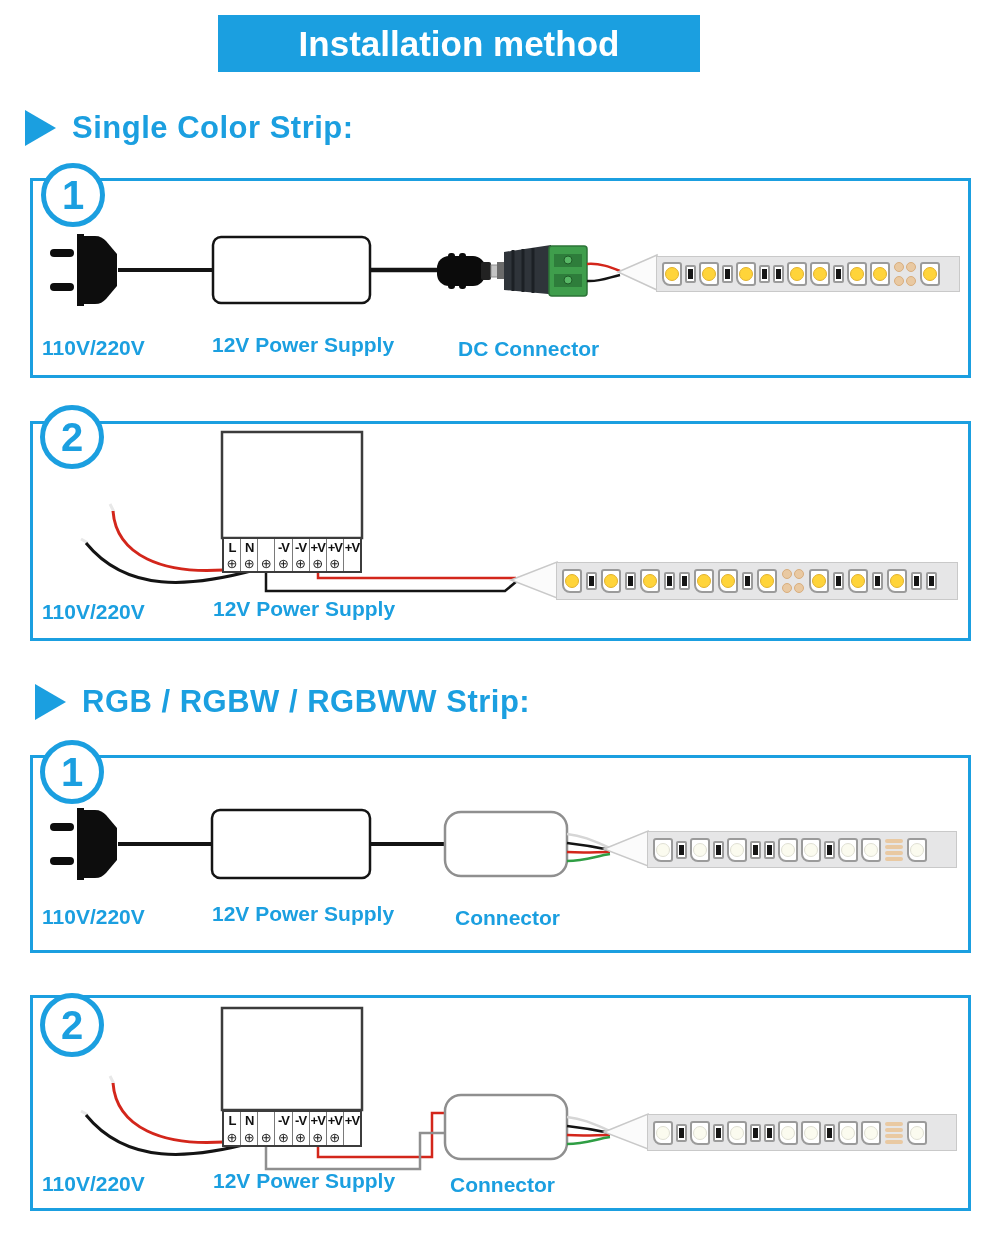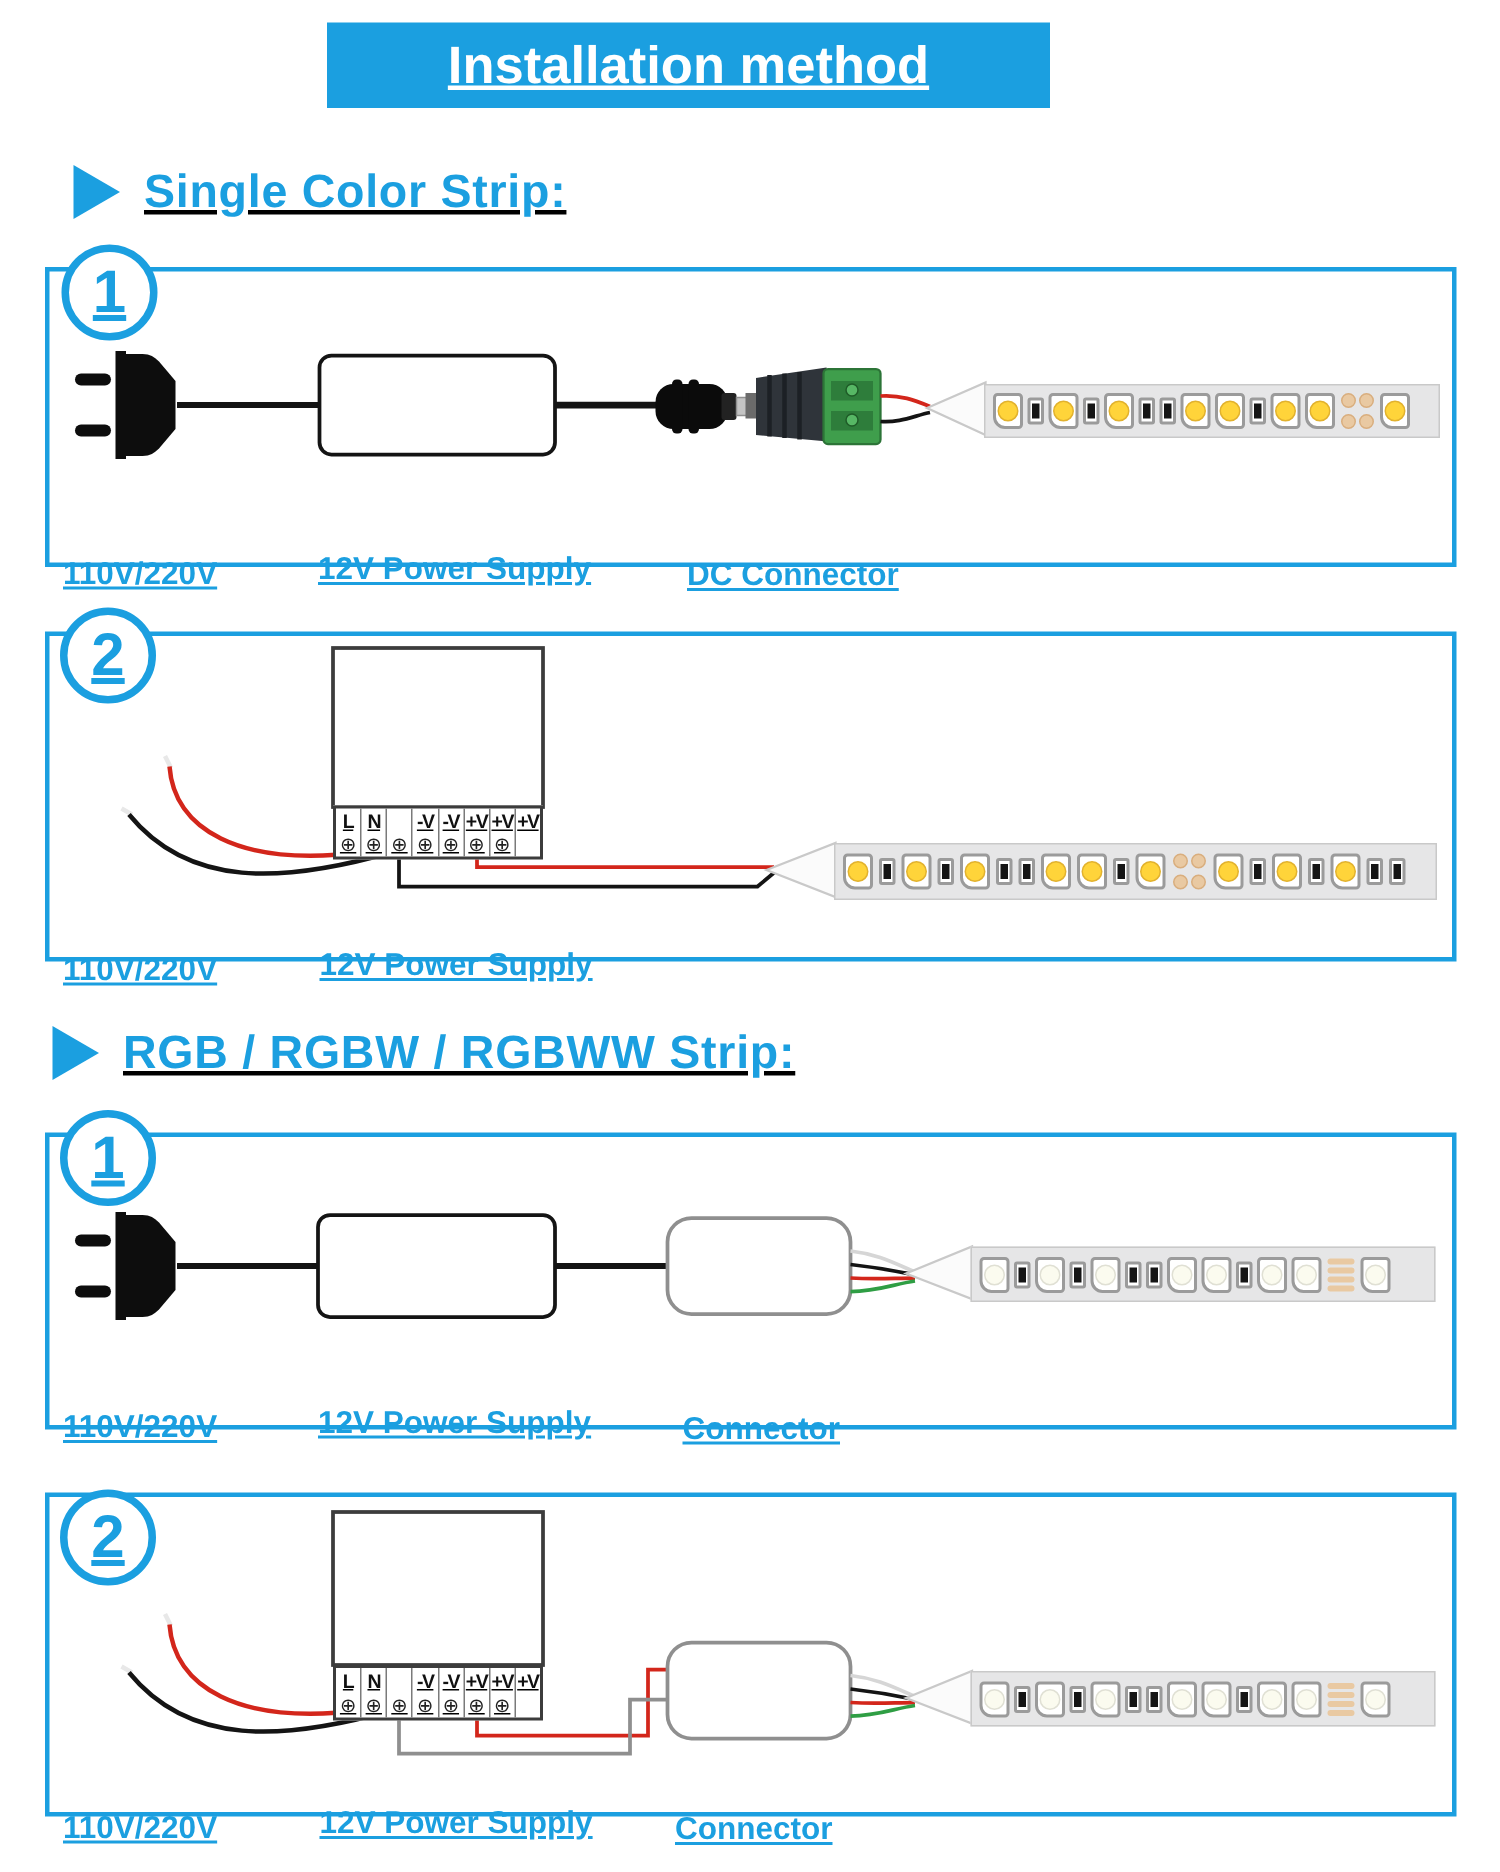--- a/index.html
+++ b/index.html
@@ -1,18 +1,18 @@
 <!DOCTYPE html>
 <html style="--accent: #1B9FE0; --wireRed: #D3261B; --wireBlack: #141414; --wireGray: #8f8f8f; --wireGreen: #2F9E44; --wireWhite: #D6D6D6; --ledSingle: #FFD43A; --ledRgb: #FBFBEF; --pad: #E9C9A2; --stripBg: #E6E6E7; --stripBorder: #C9C9C9; --chipBorder: #9B9B9B;"><head>
 <meta charset="utf-8">
 <style>
   html,body{margin:0;padding:0;background:#fff;}
   body{width:1000px;height:1248px;position:relative;overflow:hidden;
        font-family:"Liberation Sans",sans-serif;}
-  .abs{position:absolute;text-decoration:underline;}
+  .abs{position:absolute;}
 
   
   .banner{left:218px;top:15px;width:482px;height:57px;background:var(--accent,#1B9FE0);
           color:#fff;font-weight:bold;font-size:35px;text-align:center;line-height:57px;z-index:5;}
 
   
   .sec-head{z-index:5;display:flex;align-items:center;gap:16px;}
   .tri{width:0;height:0;border-left:31px solid var(--accent,#1B9FE0);
        border-top:18px solid transparent;border-bottom:18px solid transparent;}
   .sec-text{color:var(--accent,#1B9FE0);font-weight:bold;font-size:31px;letter-spacing:.5px;}
@@ -22,21 +22,21 @@
 
   
   .badge{width:54px;height:54px;border:5px solid var(--accent,#1B9FE0);border-radius:50%;
          background:#fff;color:var(--accent,#1B9FE0);font-weight:bold;font-size:40px;
          display:flex;align-items:center;justify-content:center;z-index:6;}
 
   
   svg.layer{position:absolute;left:0;top:0;z-index:2;pointer-events:none;}
 
   
-  .lbl{color:var(--accent,#1B9FE0);font-weight:bold;font-size:21px;white-space:nowrap;z-index:5;margin-top:35px;}
+  .lbl{color:var(--accent,#1B9FE0);font-weight:bold;font-size:21px;white-space:nowrap;z-index:5;}
 
   
   .strip{background:var(--stripBg,#E6E6E7);border:1px solid var(--stripBorder,#C9C9C9);
          display:flex;align-items:center;gap:3px;padding:0 5px;overflow:hidden;z-index:4;}
   .strip.wide{gap:4px;}
   .strip.single{--ledcol:var(--ledSingle,#FFD43A);--lededge:#E2B22E;}
   .strip.rgb{--ledcol:var(--ledRgb,#FBFBEF);--lededge:#E0E0D4;}
   .chip{flex:0 0 auto;display:inline-flex;align-items:center;justify-content:center;
         background:#fff;border:2px solid var(--chipBorder,#9B9B9B);box-sizing:border-box;}
   .chip-led{width:20px;height:24px;border-radius:3px 3px 3px 8px;}
@@ -59,21 +59,21 @@
          align-items:center;justify-content:space-between;padding:2px 0 0 0;}
   .tcell:first-child{border-left:none;}
   .tlabel{font-weight:bold;font-size:13px;line-height:13px;color:#111;letter-spacing:-1px;}
   .tscrew{font-family:"DejaVu Sans",sans-serif;font-size:13px;line-height:14px;color:#222;}
 </style>
 </head>
 <body>
 
 <div class="abs banner">Installation method</div>
 
-<div class="abs sec-head" style="left:49px;top:110px;">
+<div class="abs sec-head" style="left:25px;top:110px;">
   <span class="tri"></span>
   <span class="sec-text">Single Color Strip:</span>
 </div>
 
 <div class="abs sec-head" style="left:35px;top:684px;justify-content:flex-end;">
   <span class="tri"></span>
   <span class="sec-text">RGB / RGBW / RGBWW Strip:</span>
 </div>
 
 <div class="abs panel" style="left:30px;top:178px;width:935px;height:194px;"></div>

